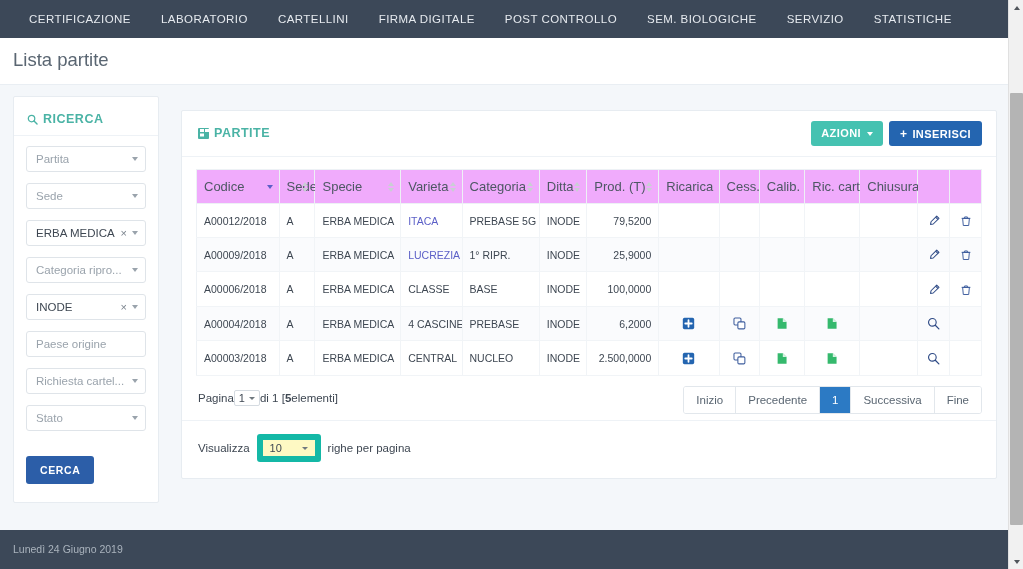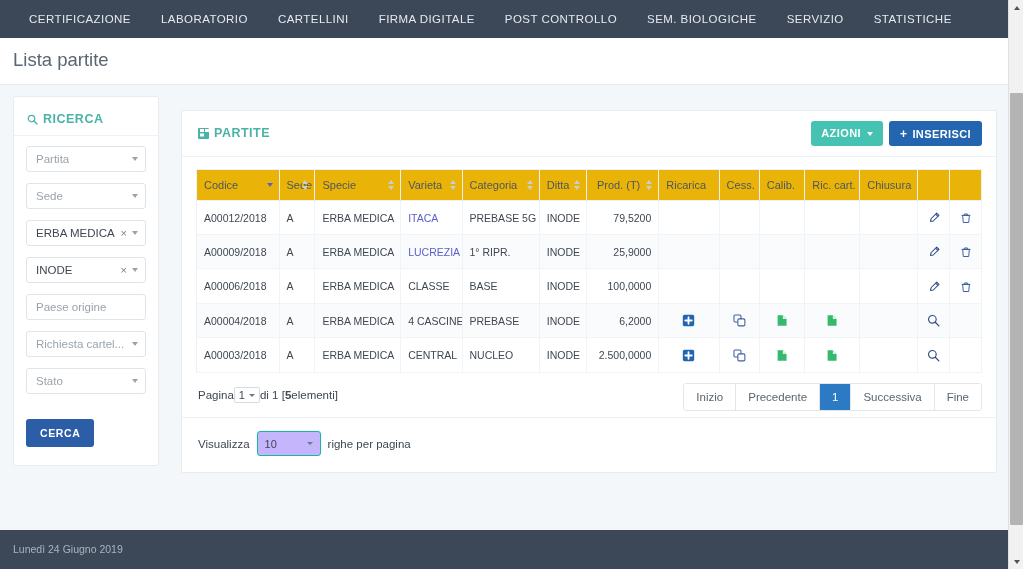--- a/index.html
+++ b/index.html
@@ -206,28 +206,28 @@
 
   
   .tbl-wrap { padding: 12px 14px 0 14px; }
   table.grid {
     width: 100%;
     border-collapse: collapse;
     border: 1px solid #edf1f5;
     table-layout: fixed;
   }
   table.grid th {
-    font-size: 11px;
+    font-size: 13px;
     font-weight: normal;
     color: #4d5763;
     text-align: left;
     padding: 9px 7px;
     border-right: 1px solid #edf1f5;
     border-bottom: 1px solid #edf1f5;
-    background: #eab308;
+    background: #f0abfc;
     position: relative;
     white-space: nowrap;
     cursor: pointer;
   }
   table.grid th.num { text-align: right; padding-right: 18px; }
   table.grid td {
     font-size: 10.5px;
     color: #3e4752;
     padding: 10px 7px;
     border-right: 1px solid #f1f4f7;
@@ -309,26 +309,26 @@
   }
   .rowsbar {
     border-top: 1px solid #eef2f6;
     padding: 13px 16px 16px 16px;
     display: flex; align-items: center; gap: 7px;
     font-size: 11.5px;
     color: #3e4752;
   }
   .rows-select {
     display: inline-flex; align-items: center; justify-content: space-between;
-    border: 1px solid #14b8a6;
+    border: 6px solid #14b8a6;
     border-radius: 3px;
     width: 64px; height: 25px;
     padding: 8px 7px;
     font-size: 11px;
-    background: #c4b5fd;
+    background: #fef9c3;
     cursor: pointer;
   }
   .rows-select .caret2 {
     width: 0; height: 0;
     border-left: 3px solid transparent;
     border-right: 3px solid transparent;
     border-top: 3.5px solid #70797f;
   }
 
   
@@ -414,20 +414,24 @@
         <span class="caret"></span>
       </div>
 
       <div class="field filled">
         <span class="field-text">ERBA MEDICA</span>
         <span class="clear">×</span>
         <span class="caret"></span>
       </div>
 
 
+      <div class="field">
+        <span class="field-text">Categoria ripro...</span>
+        <span class="caret"></span>
+      </div>
 
       <div class="field filled">
         <span class="field-text">INODE</span>
         <span class="clear">×</span>
         <span class="caret"></span>
       </div>
 
       <div class="field">
         <span class="field-text">Paese origine</span>
       </div>

